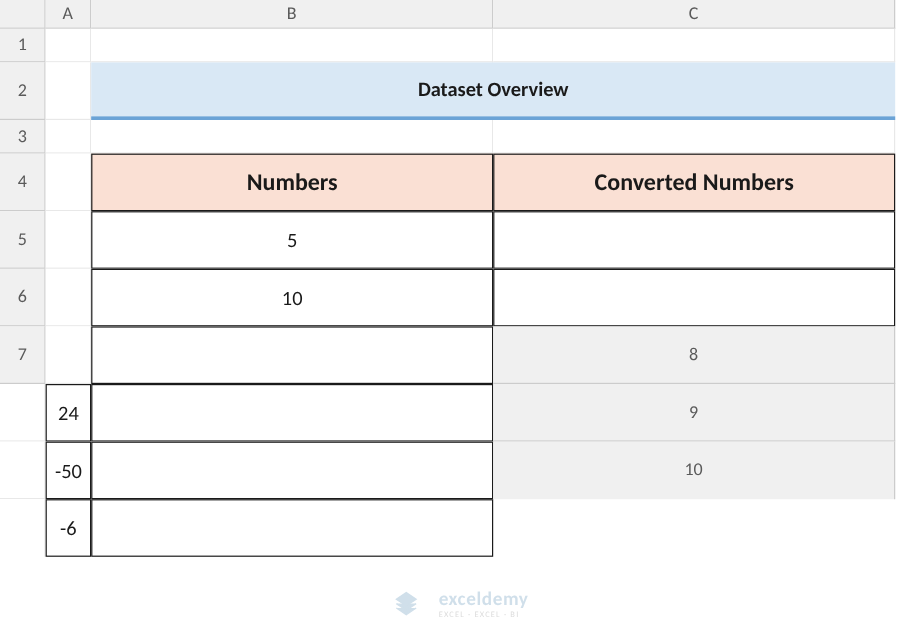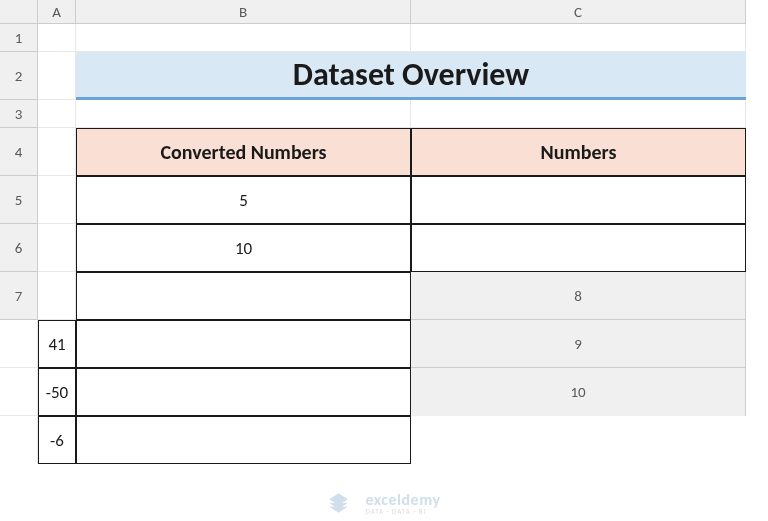--- a/index.html
+++ b/index.html
@@ -53,21 +53,21 @@
       border-bottom: 1px solid #e8e8e8;
       background: #ffffff;
     }
     .title-cell {
       grid-column: 3 / 5;
       background: #d9e8f5;
       border-bottom: 3px solid #6ba3d6;
       display: flex;
       align-items: center;
       justify-content: center;
-      font-size: 32px;
+      font-size: 17px;
       font-weight: bold;
       color: #1a1a1a;
     }
     .table-header {
       background: #fae0d4;
       border: 1px solid #1a1a1a;
       display: flex;
       align-items: center;
       justify-content: center;
       font-size: 20px;
@@ -138,55 +138,55 @@
   <div class="cell"></div>
   <div class="title-cell">Dataset Overview</div>
 
   <div class="row-header">3</div>
   <div class="cell"></div>
   <div class="cell"></div>
   <div class="cell"></div>
 
   <div class="row-header">4</div>
   <div class="cell"></div>
+  <div class="table-header">Numbers</div>
   <div class="table-header">Converted Numbers</div>
-  <div class="table-header">Numbers</div>
 
   <div class="row-header">5</div>
   <div class="cell"></div>
   <div class="table-cell">5</div>
   <div class="table-cell-empty"></div>
 
   <div class="row-header">6</div>
   <div class="cell"></div>
   <div class="table-cell">10</div>
   <div class="table-cell-empty"></div>
 
   <div class="row-header">7</div>
   <div class="cell"></div>
   <div class="table-cell-empty"></div>
 
   <div class="row-header">8</div>
   <div class="cell"></div>
-  <div class="table-cell">41</div>
+  <div class="table-cell">24</div>
   <div class="table-cell-empty"></div>
 
   <div class="row-header">9</div>
   <div class="cell"></div>
   <div class="table-cell">-50</div>
   <div class="table-cell-empty"></div>
 
   <div class="row-header partial-row">10</div>
   <div class="cell partial-row"></div>
   <div class="table-cell">-6</div>
   <div class="table-cell-empty"></div>
 </div>
 
 <div class="watermark">
   <svg class="watermark-icon" viewBox="0 0 24 24">
     <path fill="#7aa5c4" d="M12 2 L3 8 L12 14 L21 8 Z M3 12 L12 18 L21 12 M3 16 L12 22 L21 16" stroke="#7aa5c4" stroke-width="1.2"></path>
     <path fill="#7aa5c4" d="M12 2 L3 8 L12 14 L21 8 Z"></path>
   </svg>
   <div>
     <div class="watermark-text">exceldemy</div>
-    <div class="watermark-sub">DATA · DATA · BI</div>
+    <div class="watermark-sub">EXCEL · EXCEL · BI</div>
   </div>
 </div>
 
 </body></html>

